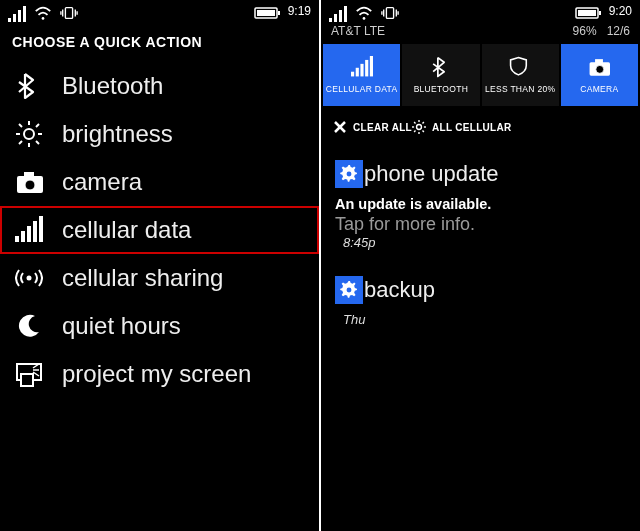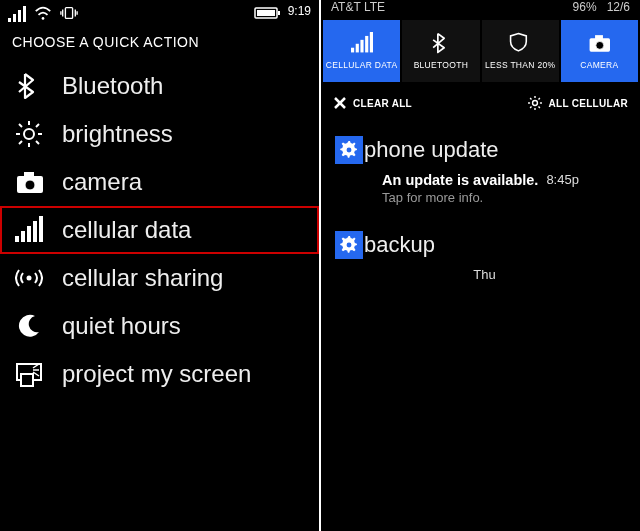--- a/index.html
+++ b/index.html
@@ -41,21 +41,21 @@
     font-size: 12px;
     color: #ccc;
     text-align: right;
   }
   
   .qa-title {
     font-size: 14px;
     letter-spacing: 0.5px;
     padding: 10px 12px 8px 12px;
     color: #fff;
-    font-weight: 400;
+    font-weight: 700;
   }
   .qa-list { padding: 4px 0; }
   .qa-item {
     display: flex;
     align-items: center;
     gap: 18px;
     padding: 9px 14px;
     font-size: 24px;
     font-weight: 300;
     color: #eee;
@@ -90,21 +90,20 @@
     gap: 6px;
     font-size: 8.5px;
     letter-spacing: 0.3px;
     color: #fff;
   }
   .tile.active { background: #2568ef; }
   .tile .tile-icon { height: 22px; display:flex; align-items:center; justify-content:center; }
   .tile .tile-label { text-align:center; }
   .actions-row {
     display: flex;
-    justify-content: space-between;
     align-items: center;
     padding: 14px 12px 16px 12px;
   }
   .action-btn {
     display: flex;
     align-items: center;
     gap: 6px;
     font-size: 10px;
     font-weight: 600;
     letter-spacing: 0.3px;
@@ -124,27 +123,28 @@
     background: #2568ef;
     display:flex; align-items:center; justify-content:center;
   }
   .notif-title {
     font-size: 22px;
     font-weight: 300;
     color: #eee;
   }
   .notif-body {
     display:flex;
-    justify-content:center;
+    justify-content:space-between;
     align-items:flex-start;
     padding-top: 8px;
+    flex-direction: column;
   }
   .notif-main { font-size: 14.5px; font-weight: 600; color: #fff; }
-  .notif-sub  { font-size: 13px; color: #9a9a9a; margin-top:2px; font-weight:400; }
-  .notif-time { font-size: 13px; color: #ddd; white-space:nowrap; padding-left:8px; }
+  .notif-sub  { font-size: 18px; color: #9a9a9a; margin-top:2px; font-weight:400; }
+  .notif-time { font-size: 13px; color: #ddd; white-space:nowrap; padding-left:8px;font-style:italic; }
   svg { display:block; }
 </style>
 </head>
 <body>
 
 <svg width="0" height="0" style="position:absolute">
   <defs>
     <g id="ico-signal">
       <rect x="0" y="14" width="3" height="4" fill="currentColor"></rect>
       <rect x="5" y="10" width="3" height="8" fill="currentColor"></rect>
@@ -327,20 +327,47 @@
           </svg>
         </span>
         <span>project my screen</span>
       </div>
     </div>
 </div>
 
 <div class="sep"></div>
 
 <div class="phone">
+  <div class="status-bar">
+    <div class="status-left">
+      <span class="qa-icon" style="width:18px;height:18px">
+          <svg width="18" height="18" viewBox="0 0 18 18">
+            <use href="#ico-signal"></use>
+          </svg>
+        </span>
+      <span class="qa-icon" style="width:18px;height:18px">
+          <svg width="20" height="20" viewBox="0 0 20 20">
+            <use href="#ico-wifi"></use>
+          </svg>
+        </span>
+      <span class="qa-icon" style="width:18px;height:18px">
+          <svg width="20" height="20" viewBox="0 0 20 20">
+            <use href="#ico-vibrate"></use>
+          </svg>
+        </span>
+    </div>
+    <div class="status-right">
+      <span class="qa-icon" style="width:26px;height:18px">
+          <svg width="26" height="20" viewBox="0 0 26 20">
+            <use href="#ico-battery"></use>
+          </svg>
+        </span>
+      <span>9:20</span>
+    </div>
+  </div>
   <div class="status-sub">
     <span>AT&amp;T LTE</span>
     <span>
       <span>96%</span>&nbsp;&nbsp;
       <span>12/6</span>
     </span>
   </div>
 
   <div class="tiles" id="tiles">
       <div class="tile active">

